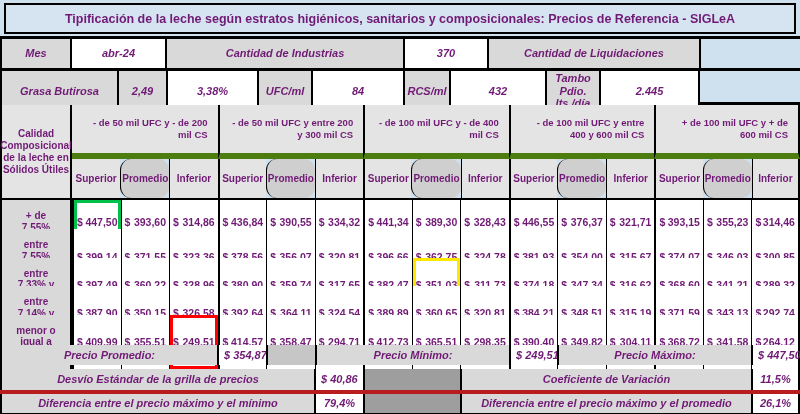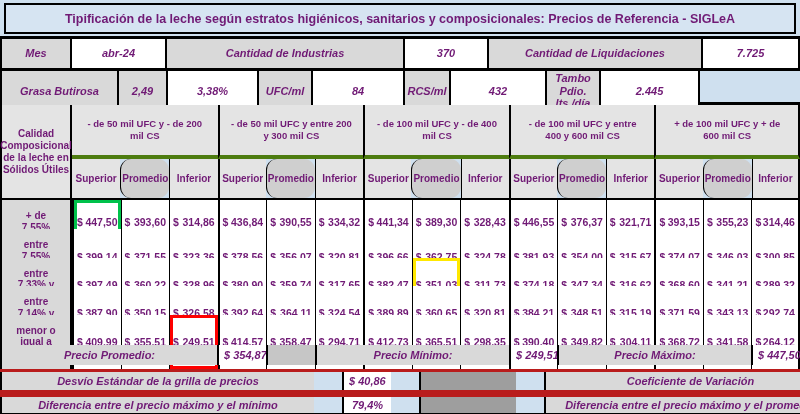--- a/index.html
+++ b/index.html
@@ -47,22 +47,22 @@
   .corner{
     width:72px;height:100%;border-left:2px solid #000;border-right:2px solid #000;
     background:var(--header_gray,#e4e4e4);
     display:flex;align-items:center;justify-content:center;text-align:center;
     font-size:10px;line-height:1.2;padding:1px;
   }
   .header-right{flex:1;display:flex;flex-direction:column;}
   .strata-row{display:grid;grid-template-columns:repeat(5,1fr);height:56px;}
   .strata-cell{
     background:var(--header_gray,#e4e4e4);
-    border-left:2px solid #000;border-bottom:4px solid #4d7c0f;
-    display:flex;align-items:center;justify-content:center;text-align:center;
+    border-left:2px solid #000;border-bottom:6px solid #4d7c0f;
+    display:flex;align-items:center;justify-content:center;text-align:right;
     font-size:9.5px;line-height:1.3;padding:1px 10px;
   }
   .strata-cell.first{border-left:none;}
   .strata-row .strata-cell:last-child{border-right:2px solid #000;}
   .sub-row{display:grid;grid-template-columns:repeat(15,1fr);height:40px;text-align:right;}
   .sub-cell{
     background:var(--header_gray,#e4e4e4);
     border-left:1px solid #000;
     display:flex;align-items:center;justify-content:center;
     font-size:10px;padding:1px;
@@ -92,24 +92,23 @@
   .val-cell.group-start{border-left:2px solid #000;}
   .grid-row .val-cell:first-of-type{border-left:none;}
   .grid-row .val-cell:last-child{border-right:2px solid #000;}
   
   .summary-precio{
     height:23px;border-top:3px solid #000;
     grid-template-columns:217px 49px 49px 194px 48px 194px 49px;
     font-size:11px;
   }
   .summary-desvio,.summary-dif{
-    height:25px;border-top:7px solid #b91c1c;
+    height:25px;border-top:4px solid #b91c1c;
     grid-template-columns:314px 49px 97px 291px 49px;
     font-size:11px;
-    gap:28px;
   }
   .summary-dif{height:26px;border-bottom:3px solid #000;}
   .spacer1{background:var(--spacer_light,#c6c6c6);}
   .spacer2{background:var(--spacer_dark,#9e9e9e);}
   .money{justify-content:flex-start;padding-left:5px;white-space:nowrap;}
 </style>
 </head>
 <body>
 
 <div class="screen">
@@ -117,21 +116,20 @@
   <div class="title-wrap">
     <div class="title-box">Tipificación de la leche según estratos higiénicos, sanitarios y composicionales: Precios de Referencia - SIGLeA</div>
   </div>
 
   <div class="row info-mes">
     <div class="cell shade">Mes</div>
     <div class="cell white">abr-24</div>
     <div class="cell shade">Cantidad de Industrias</div>
     <div class="cell white">370</div>
     <div class="cell shade">Cantidad de Liquidaciones</div>
-    <div class="cell white">7.725</div>
   </div>
 
   <div class="row info-grasa">
     <div class="cell shade">Grasa Butirosa</div>
     <div class="cell shade">2,49</div>
     <div class="cell white">3,38%</div>
     <div class="cell shade">UFC/ml</div>
     <div class="cell white">84</div>
     <div class="cell shade">RCS/ml</div>
     <div class="cell white">432</div>

